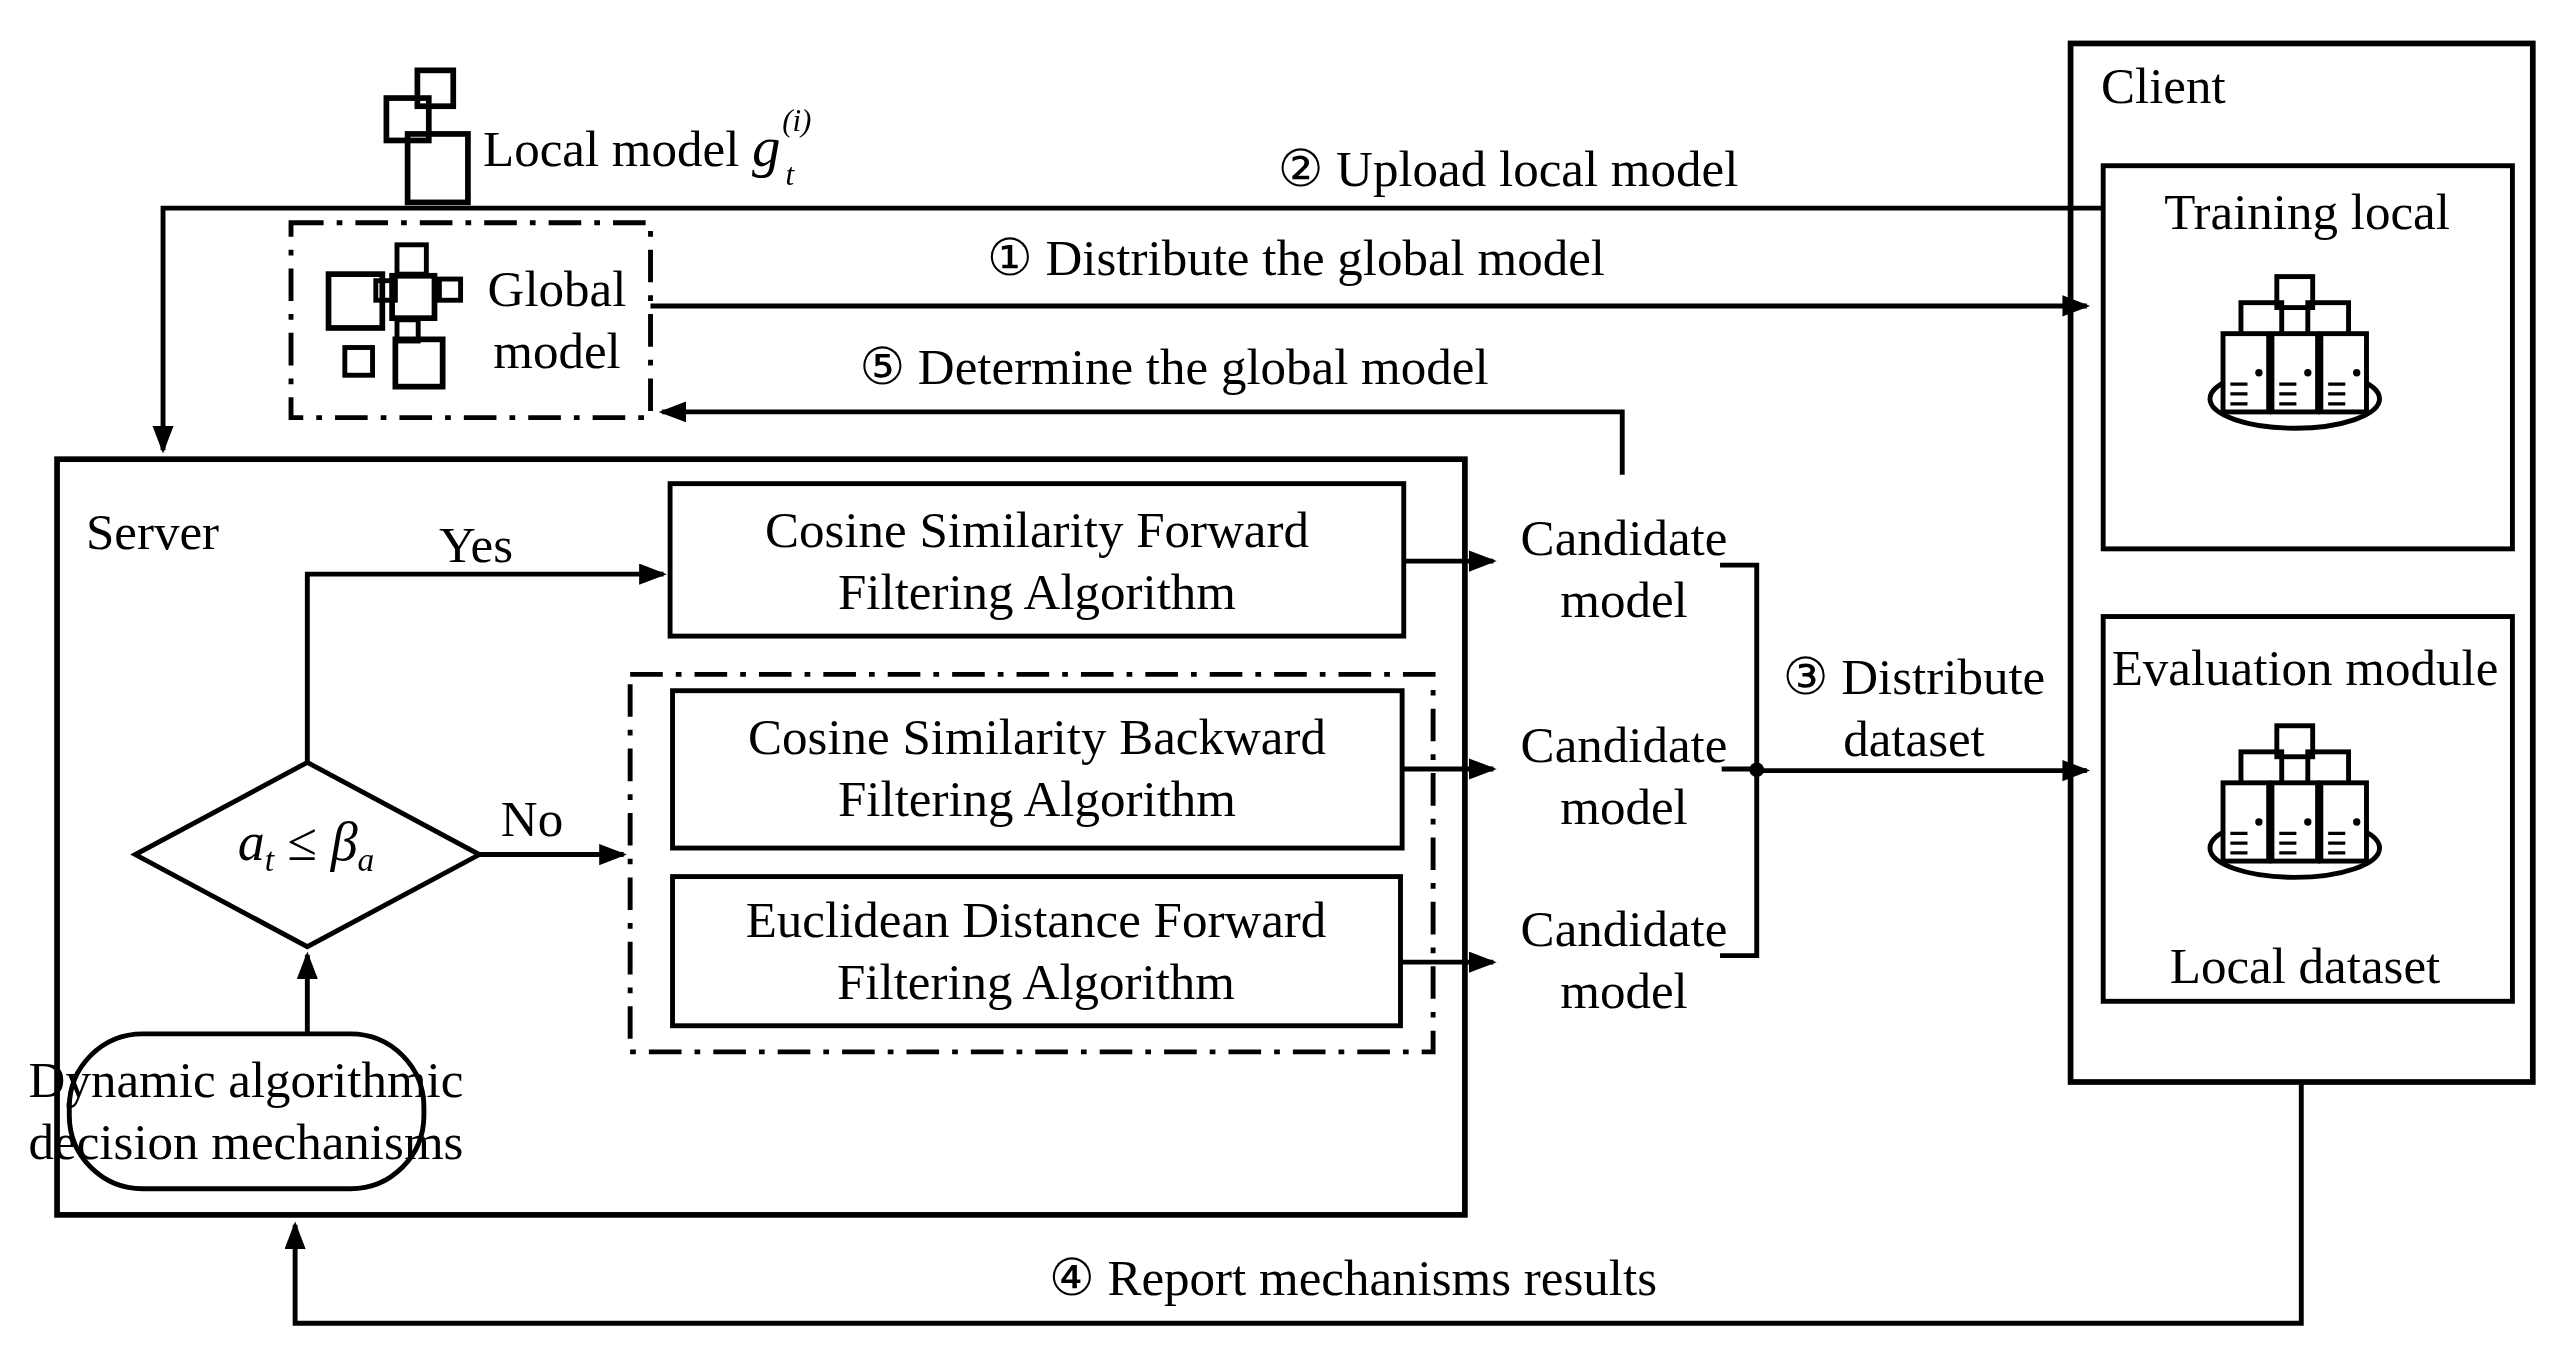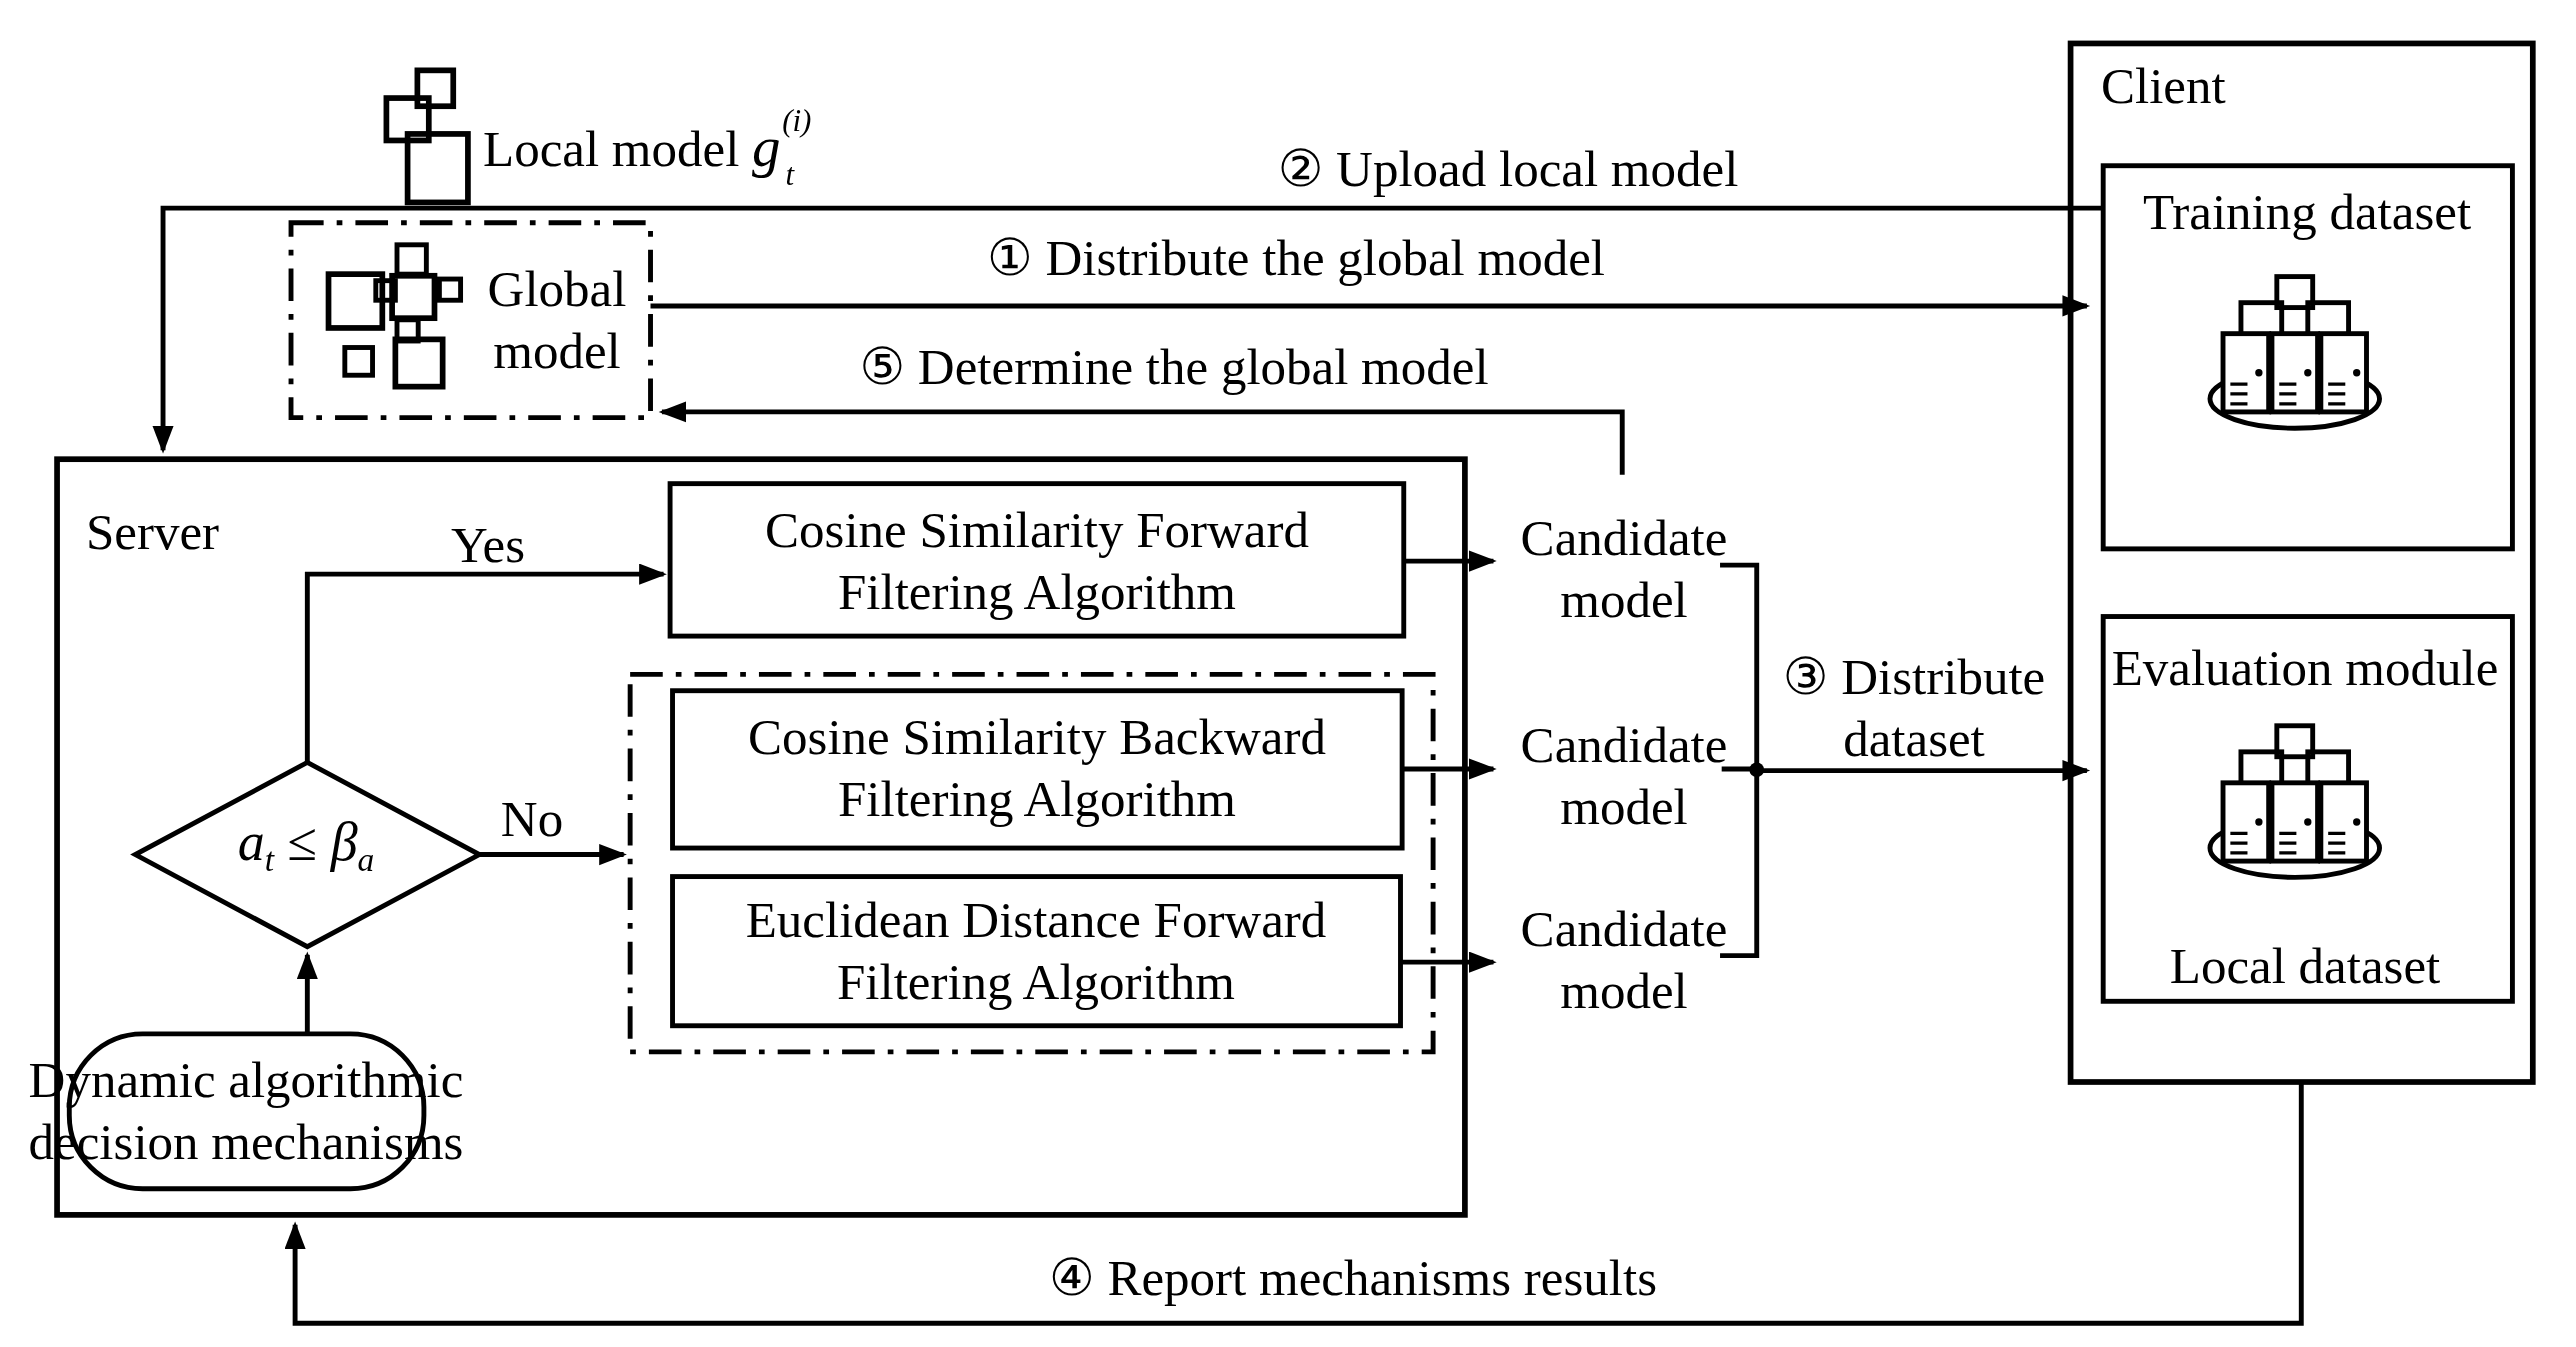--- a/index.html
+++ b/index.html
@@ -128,25 +128,25 @@
   <div class="lbl" style="left:1174px;top:367px;">⑤ Determine the global model</div>
 
   <div class="lbl" style="left:557px;top:320px;">
     <span class="ln">Global</span>
     <span class="ln">model</span>
   </div>
 
   <div class="lbl left" style="left:2101px;top:86px;">Client</div>
   <div class="lbl left" style="left:86px;top:532px;">Server</div>
 
-  <div class="lbl" style="left:2307px;top:212px;">Training dataset</div>
+  <div class="lbl" style="left:2307px;top:212px;">Training local</div>
   <div class="lbl" style="left:2305px;top:668px;">Evaluation module</div>
   <div class="lbl" style="left:2305px;top:966px;">Local dataset</div>
 
-  <div class="lbl" style="left:488px;top:545px;text-align:center;">Yes</div>
+  <div class="lbl" style="left:476px;top:545px;text-align:center;">Yes</div>
   <div class="lbl" style="left:532px;top:819px;">No</div>
 
   <div class="lbl diamond-math" style="left:306px;top:851px;">
     <i>a</i><sub>t</sub>&nbsp;<span>≤</span>&nbsp;<i>β</i><sub>a</sub>
   </div>
 
   <div class="lbl" style="left:1037px;top:561px;font-size:51px;">
     <span class="ln">Cosine Similarity Forward</span>
     <span class="ln">Filtering Algorithm</span>
   </div>

